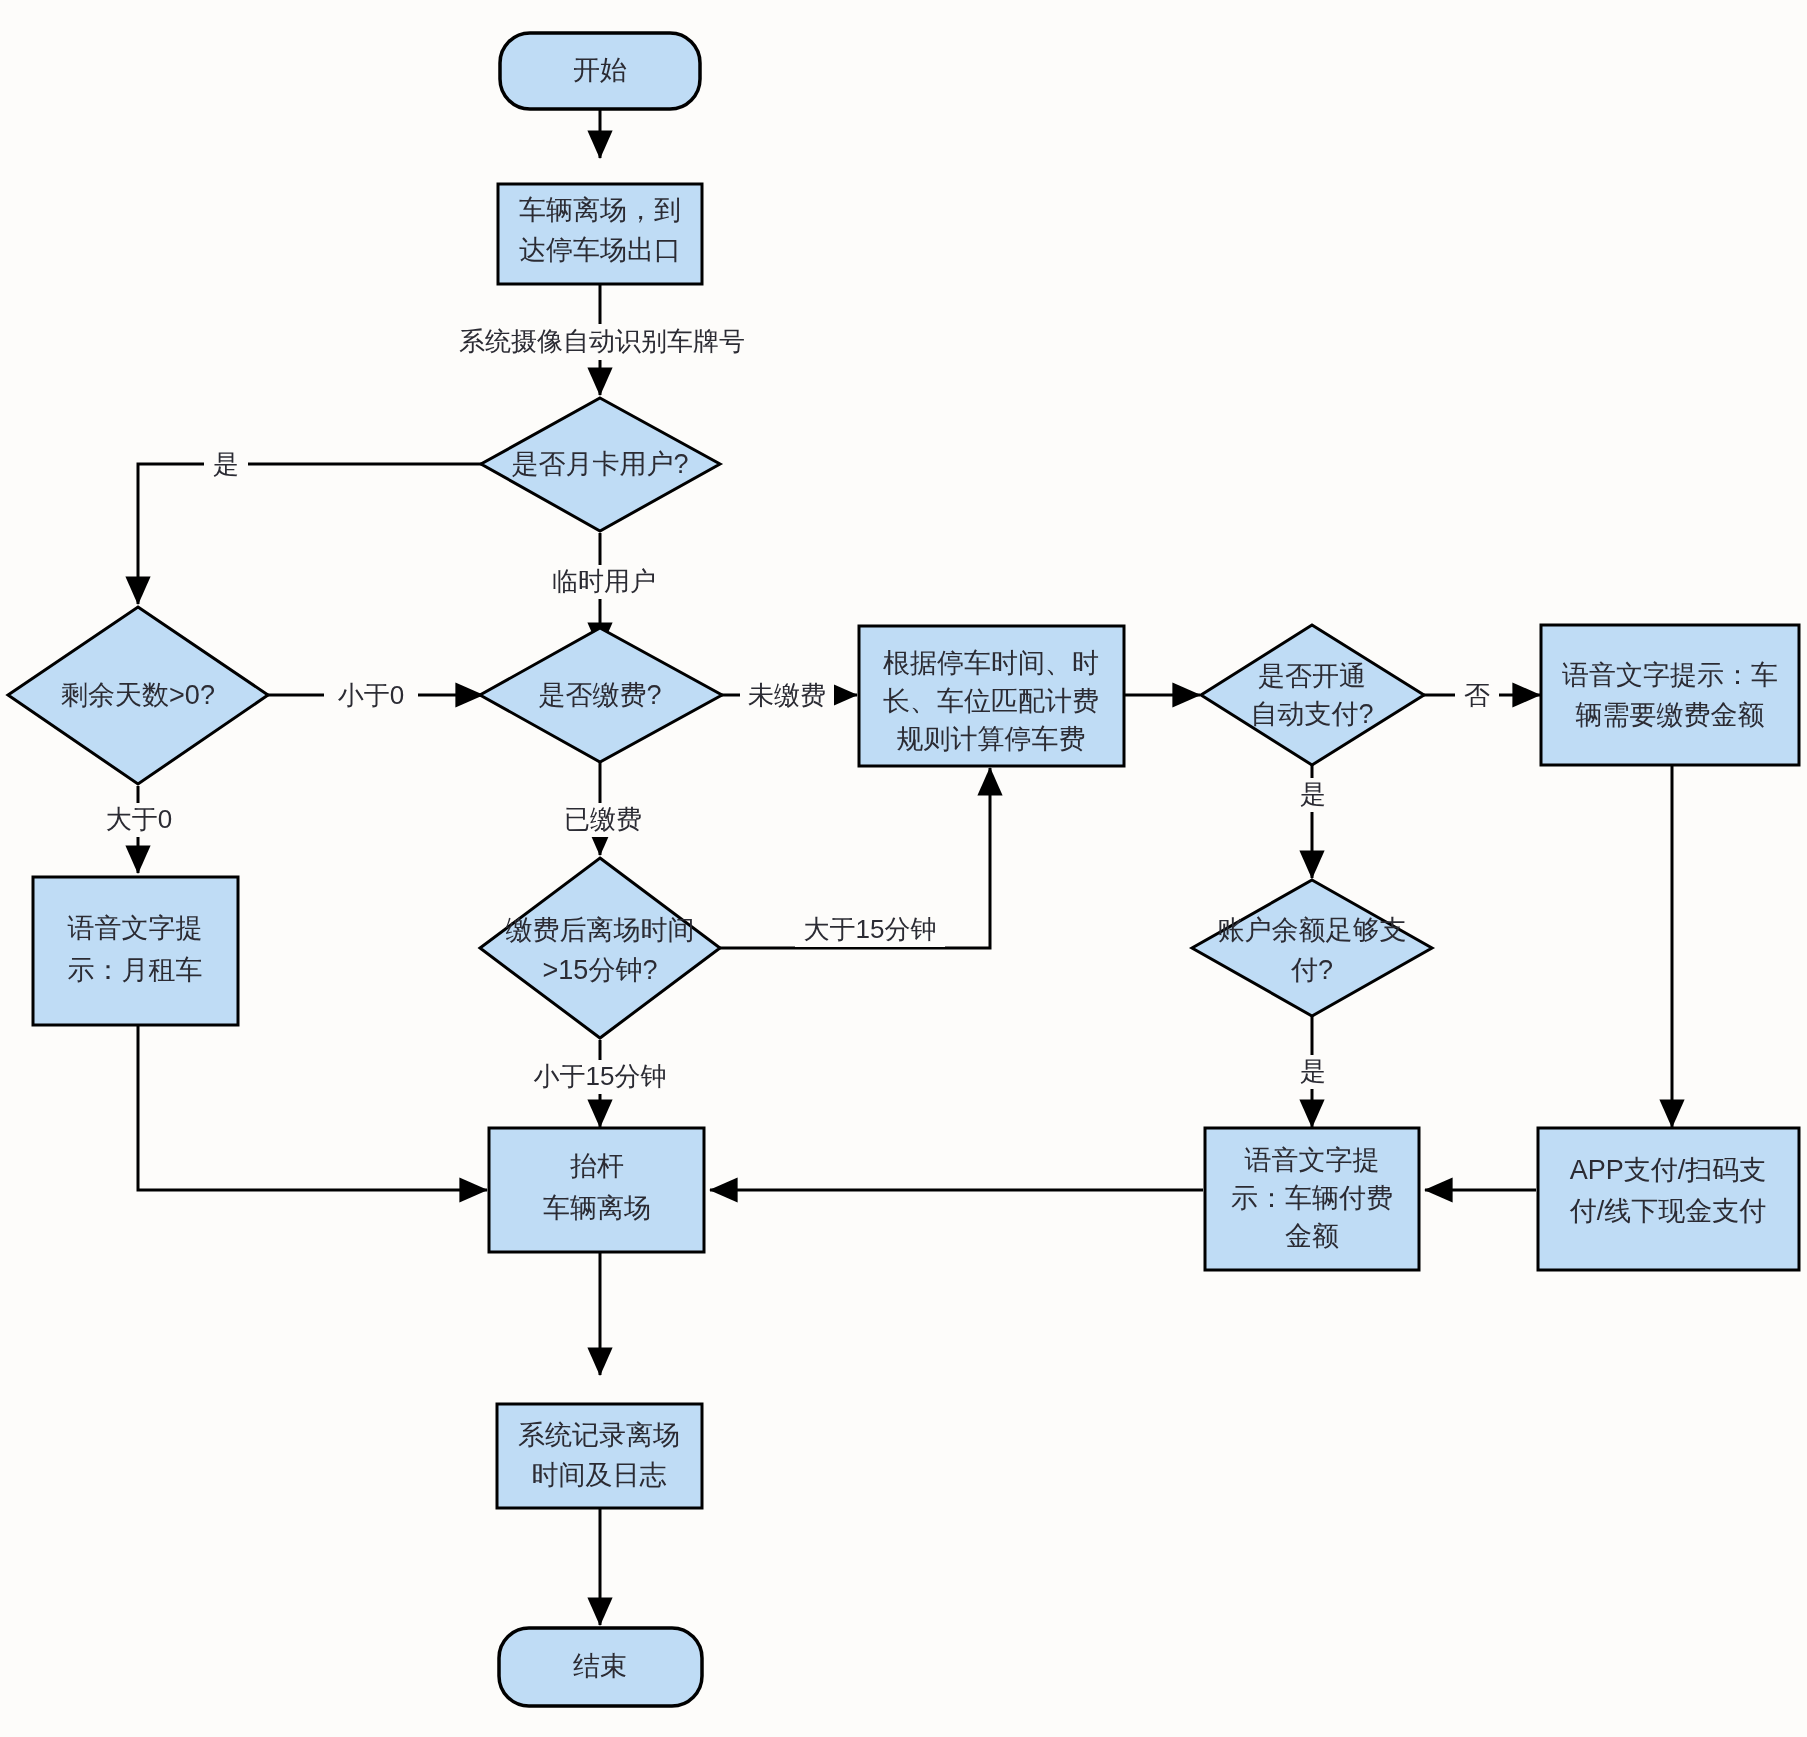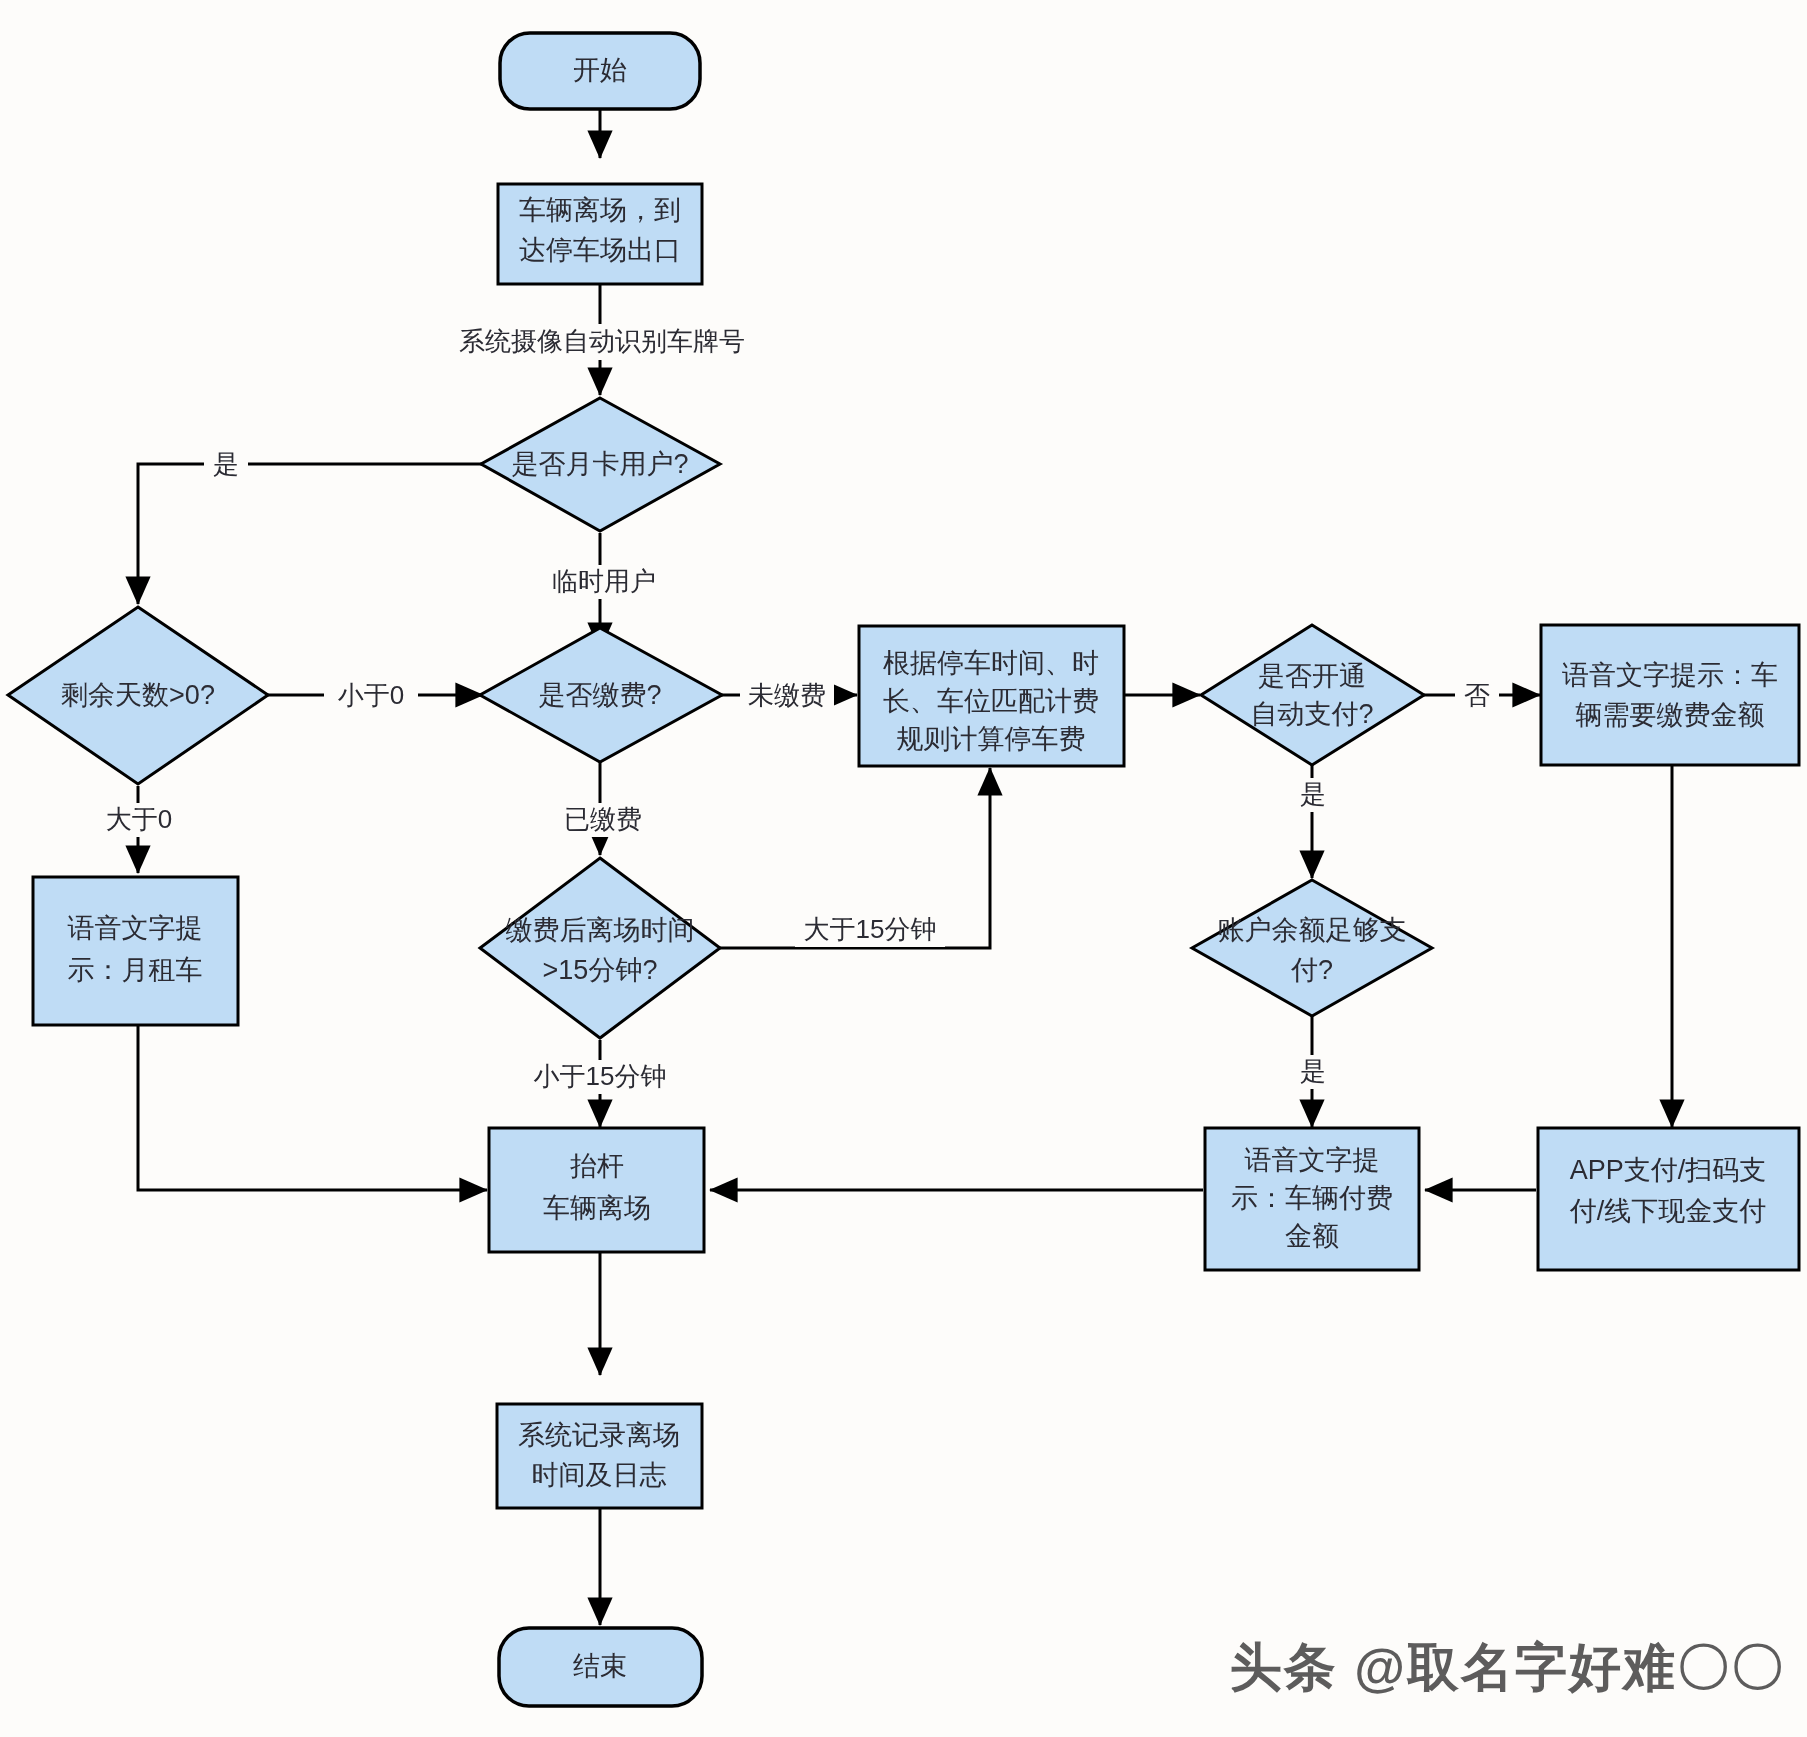--- a/index.html
+++ b/index.html
@@ -254,15 +254,14 @@
       </g>
 
       <g>
         <rect class="node-shape terminator" x="499" y="1628" width="203" height="78" rx="30" ry="30"></rect>
         <text class="node-text" x="600" y="1668">结束</text>
       </g>
 
     </g>
   </svg>
 
-  <div class="watermark">头条 @取名字好难〇〇</div>
 
 </div>
 
 </body></html>

